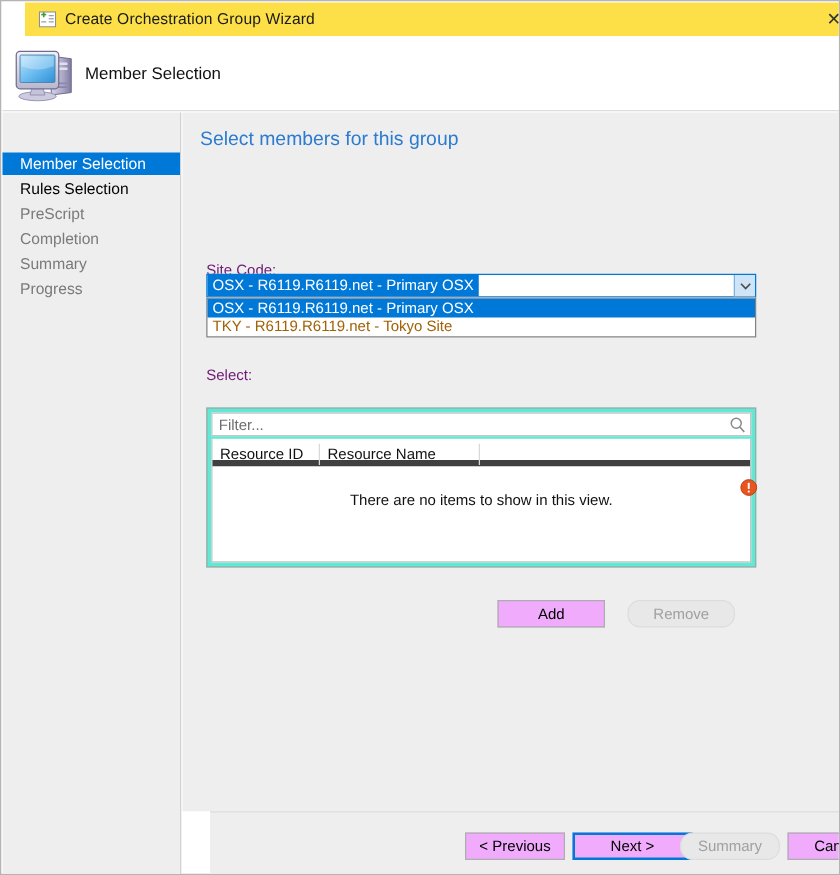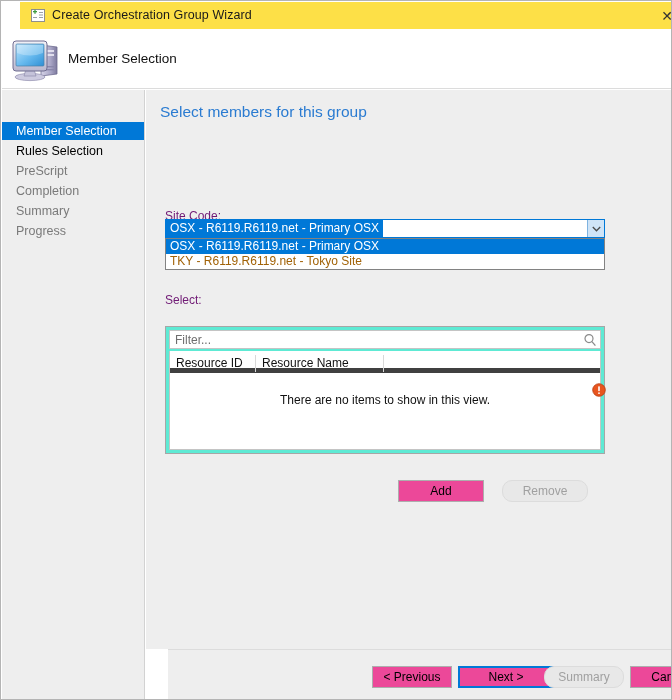--- a/index.html
+++ b/index.html
@@ -266,21 +266,21 @@
     width: 14px; height: 14px;
   }
 
   
   .btn {
     position: absolute;
     height: 22px;
     line-height: 20px;
     text-align: center;
     font-size: 12px;
-    background: #ec4899;
+    background: #f0abfc;
     border: 1px solid #adadad;
     box-sizing: border-box;
     color: #000;
     cursor: default;
     white-space: nowrap;
   }
   .btn.disabled {
     color: #a0a0a0;
     background: #e8e8e8;
     border-color: #dcdcdc;

